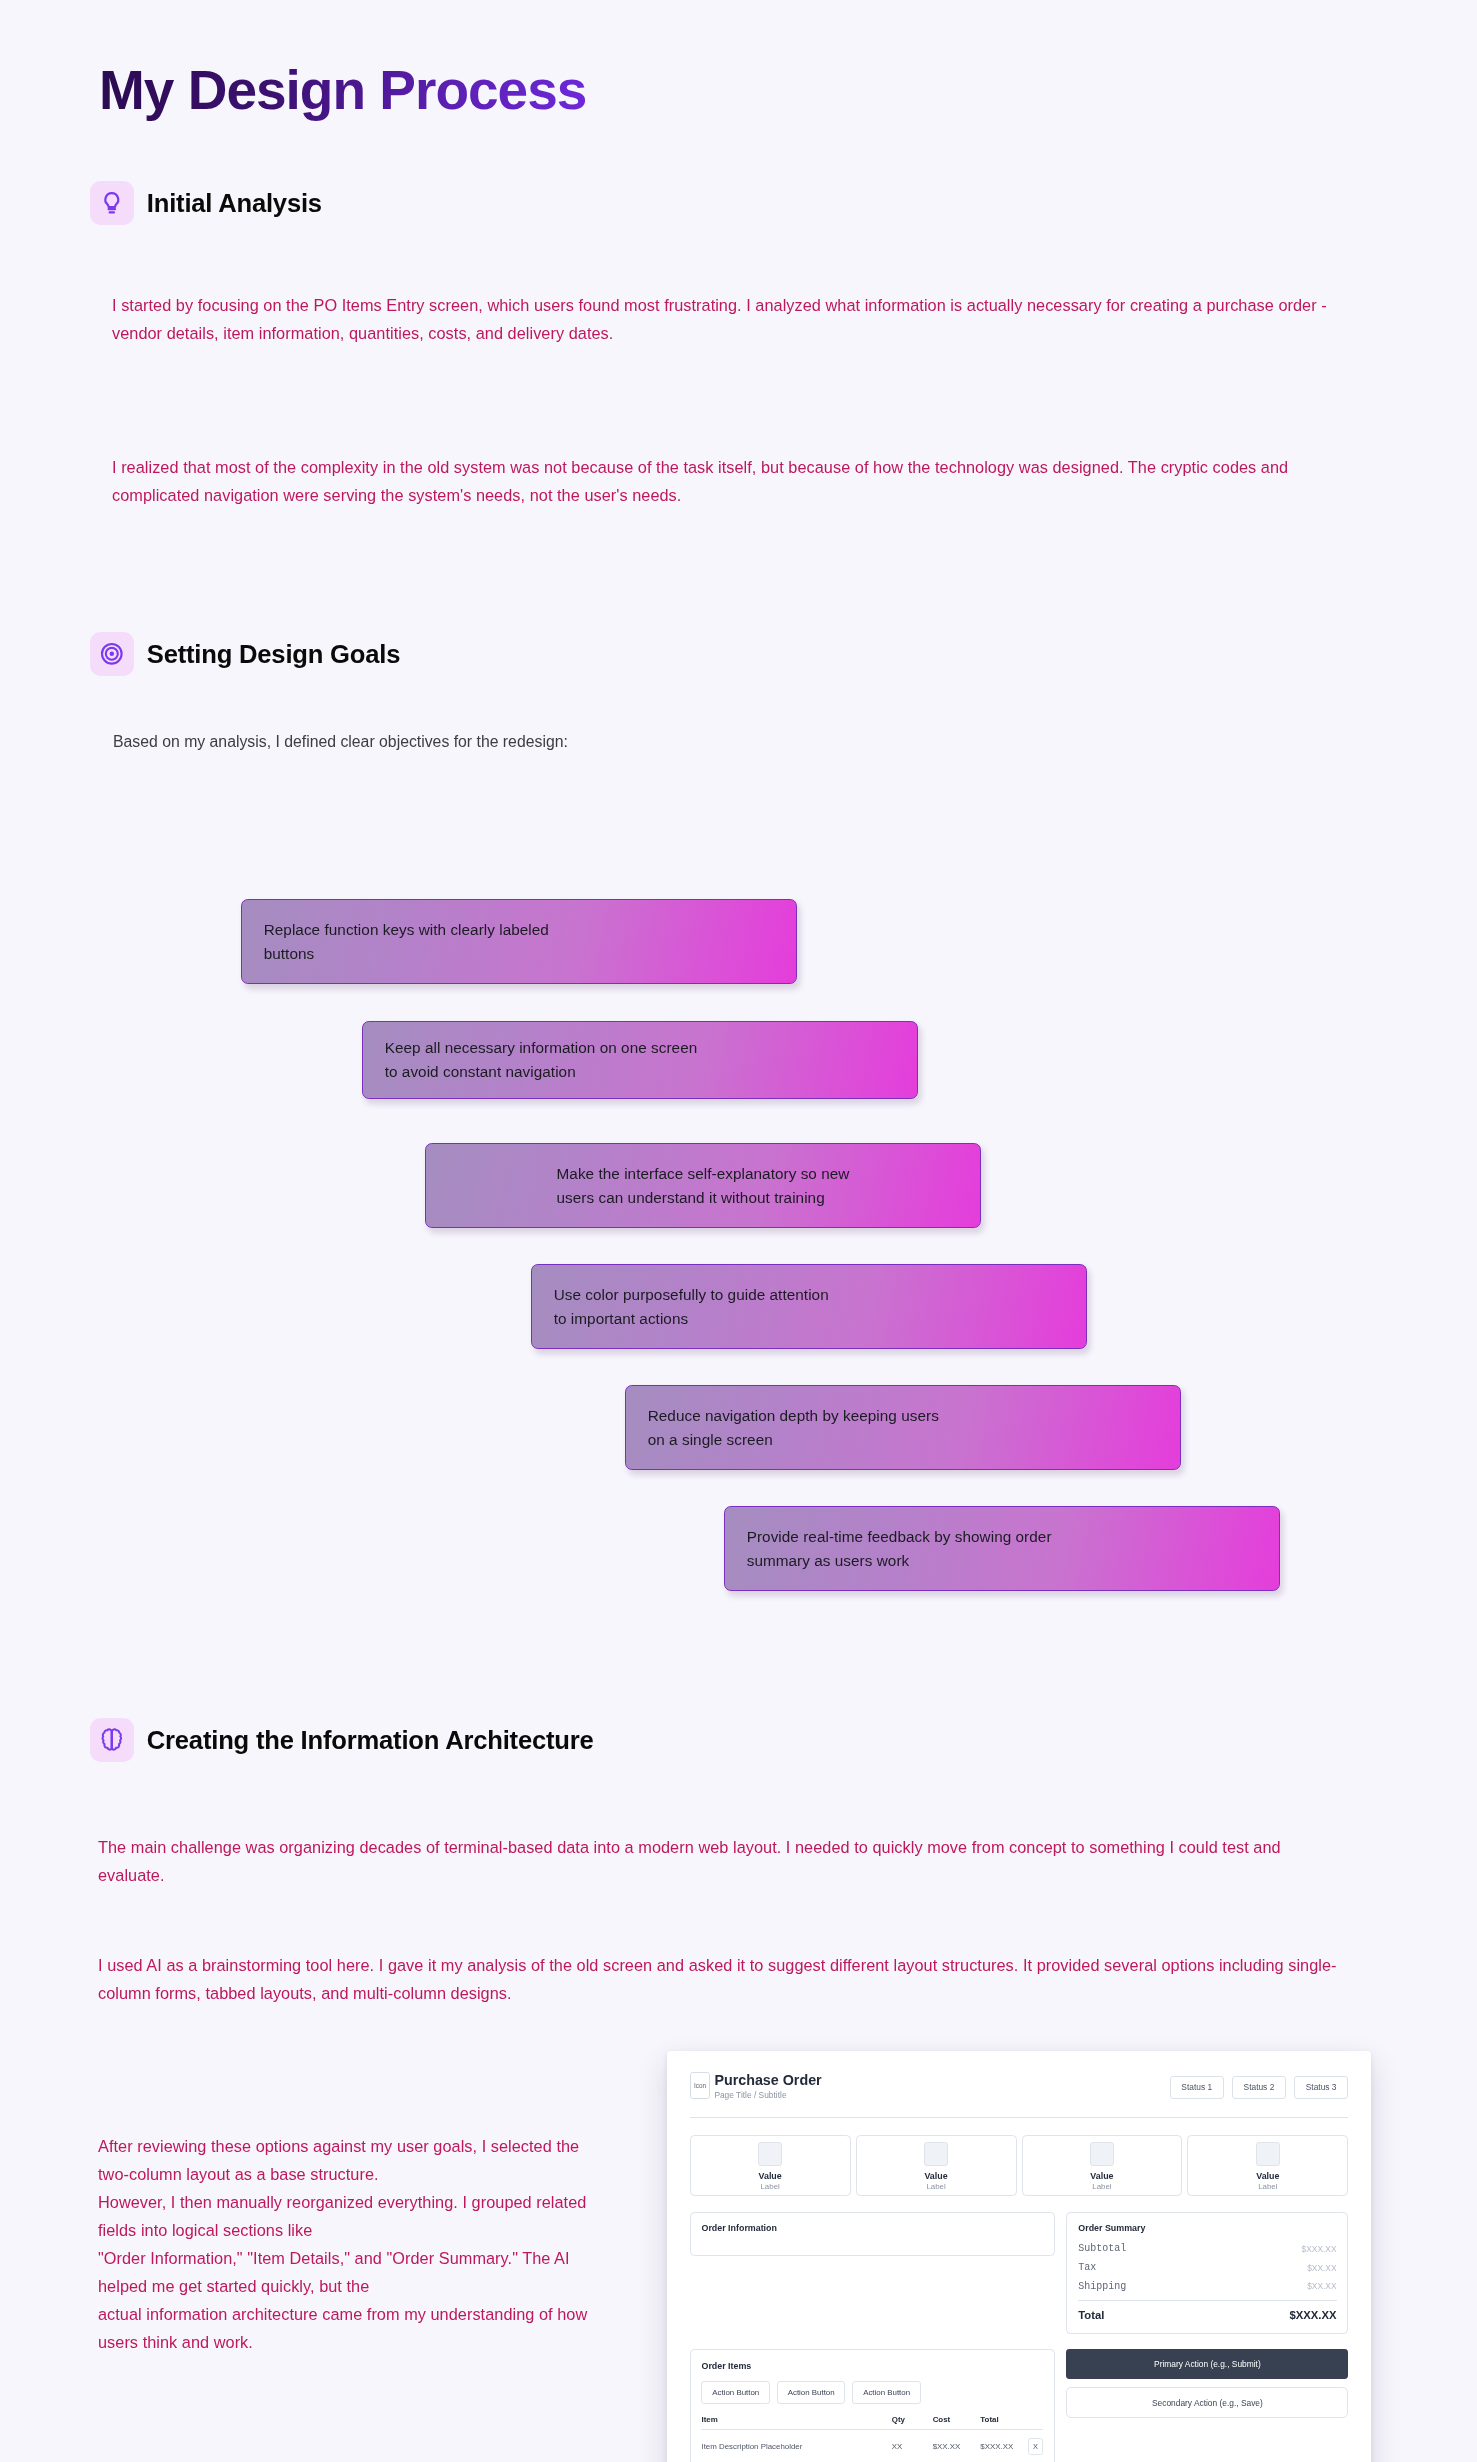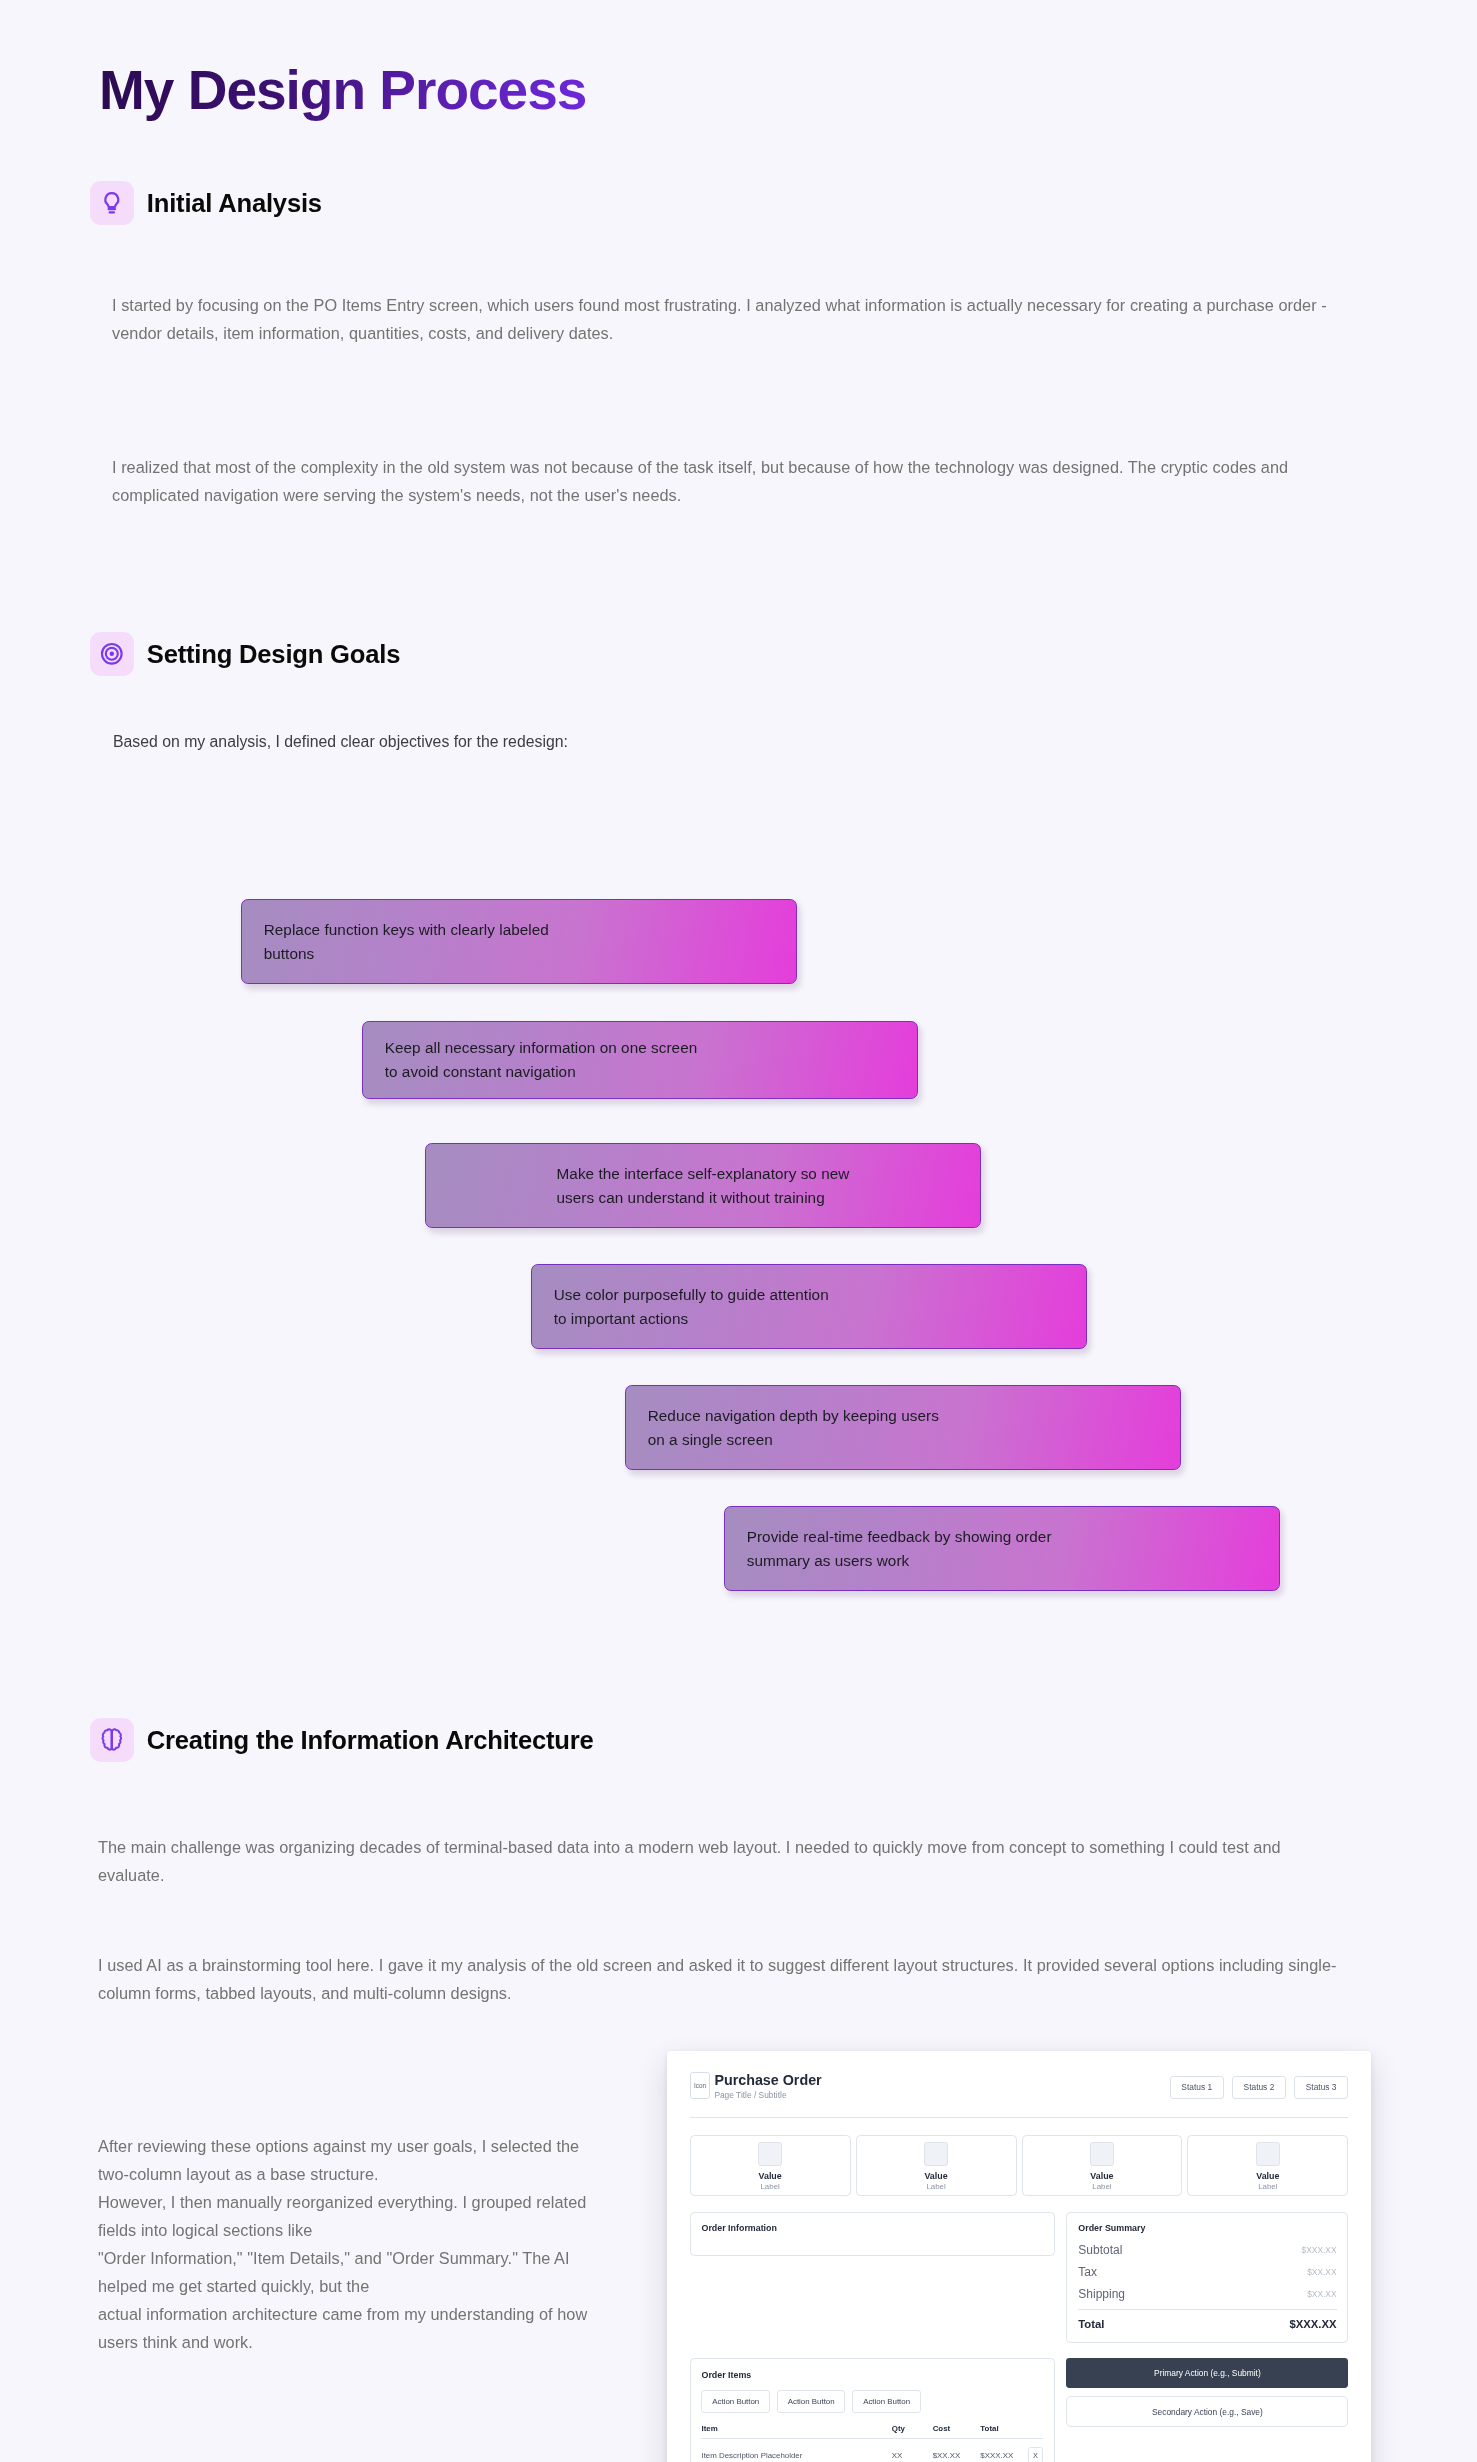--- a/index.html
+++ b/index.html
@@ -60,21 +60,21 @@
     color: #0a0a0a;
     letter-spacing: -0.2px;
     white-space: nowrap;
   }
 
   
   .para {
     position: absolute;
     font-size: 16.3px;
     line-height: 1.72;
-    color: #737373;
+    color: #be185d;
     letter-spacing: 0.05px;
   }
   .para.narrow { width: 492px; }
   .para.wide   { width: 1241px; }
 
   .lead-line {
     position: absolute;
     font-size: 15.8px;
     line-height: 1.6;
     color: #3c3c45;
@@ -176,21 +176,21 @@
   .wf-field-grid { display: grid; grid-template-columns: 1fr 1fr; gap: 7.9px 10.8px; }
   .wf-field-label { font-size: 7.4px; font-weight: bold; color: #343d4e; margin-bottom: 3.4px; }
   .wf-input {
     height: 20.7px;
     border: 0.7px solid #dfe4ec;
     border-radius: 2.5px;
     background: #fff;
   }
 
   .wf-sum-row { display: flex; justify-content: space-between; align-items: center; margin-bottom: 7.9px; }
-  .wf-sum-label { font-size: 12px; color: #5d6679; }
+  .wf-sum-label { font-size: 10px; color: #5d6679; font-family: Liberation Mono, monospace; }
   .wf-sum-val { font-size: 8.4px; color: #b4bbc8; }
   .wf-sum-rule { height: 1px; background: #dfe4ec; margin: 3px 0 7.9px; }
   .wf-total-row { display: flex; justify-content: space-between; align-items: center; }
   .wf-total-label { font-size: 11.3px; font-weight: bold; color: #232b3b; }
   .wf-total-val { font-size: 11.3px; font-weight: bold; color: #232b3b; }
 
   .wf-actions { display: flex; gap: 6.9px; margin-bottom: 11.8px; }
   .wf-action-btn {
     border: 0.7px solid #dfe4ec;
     border-radius: 3px;

